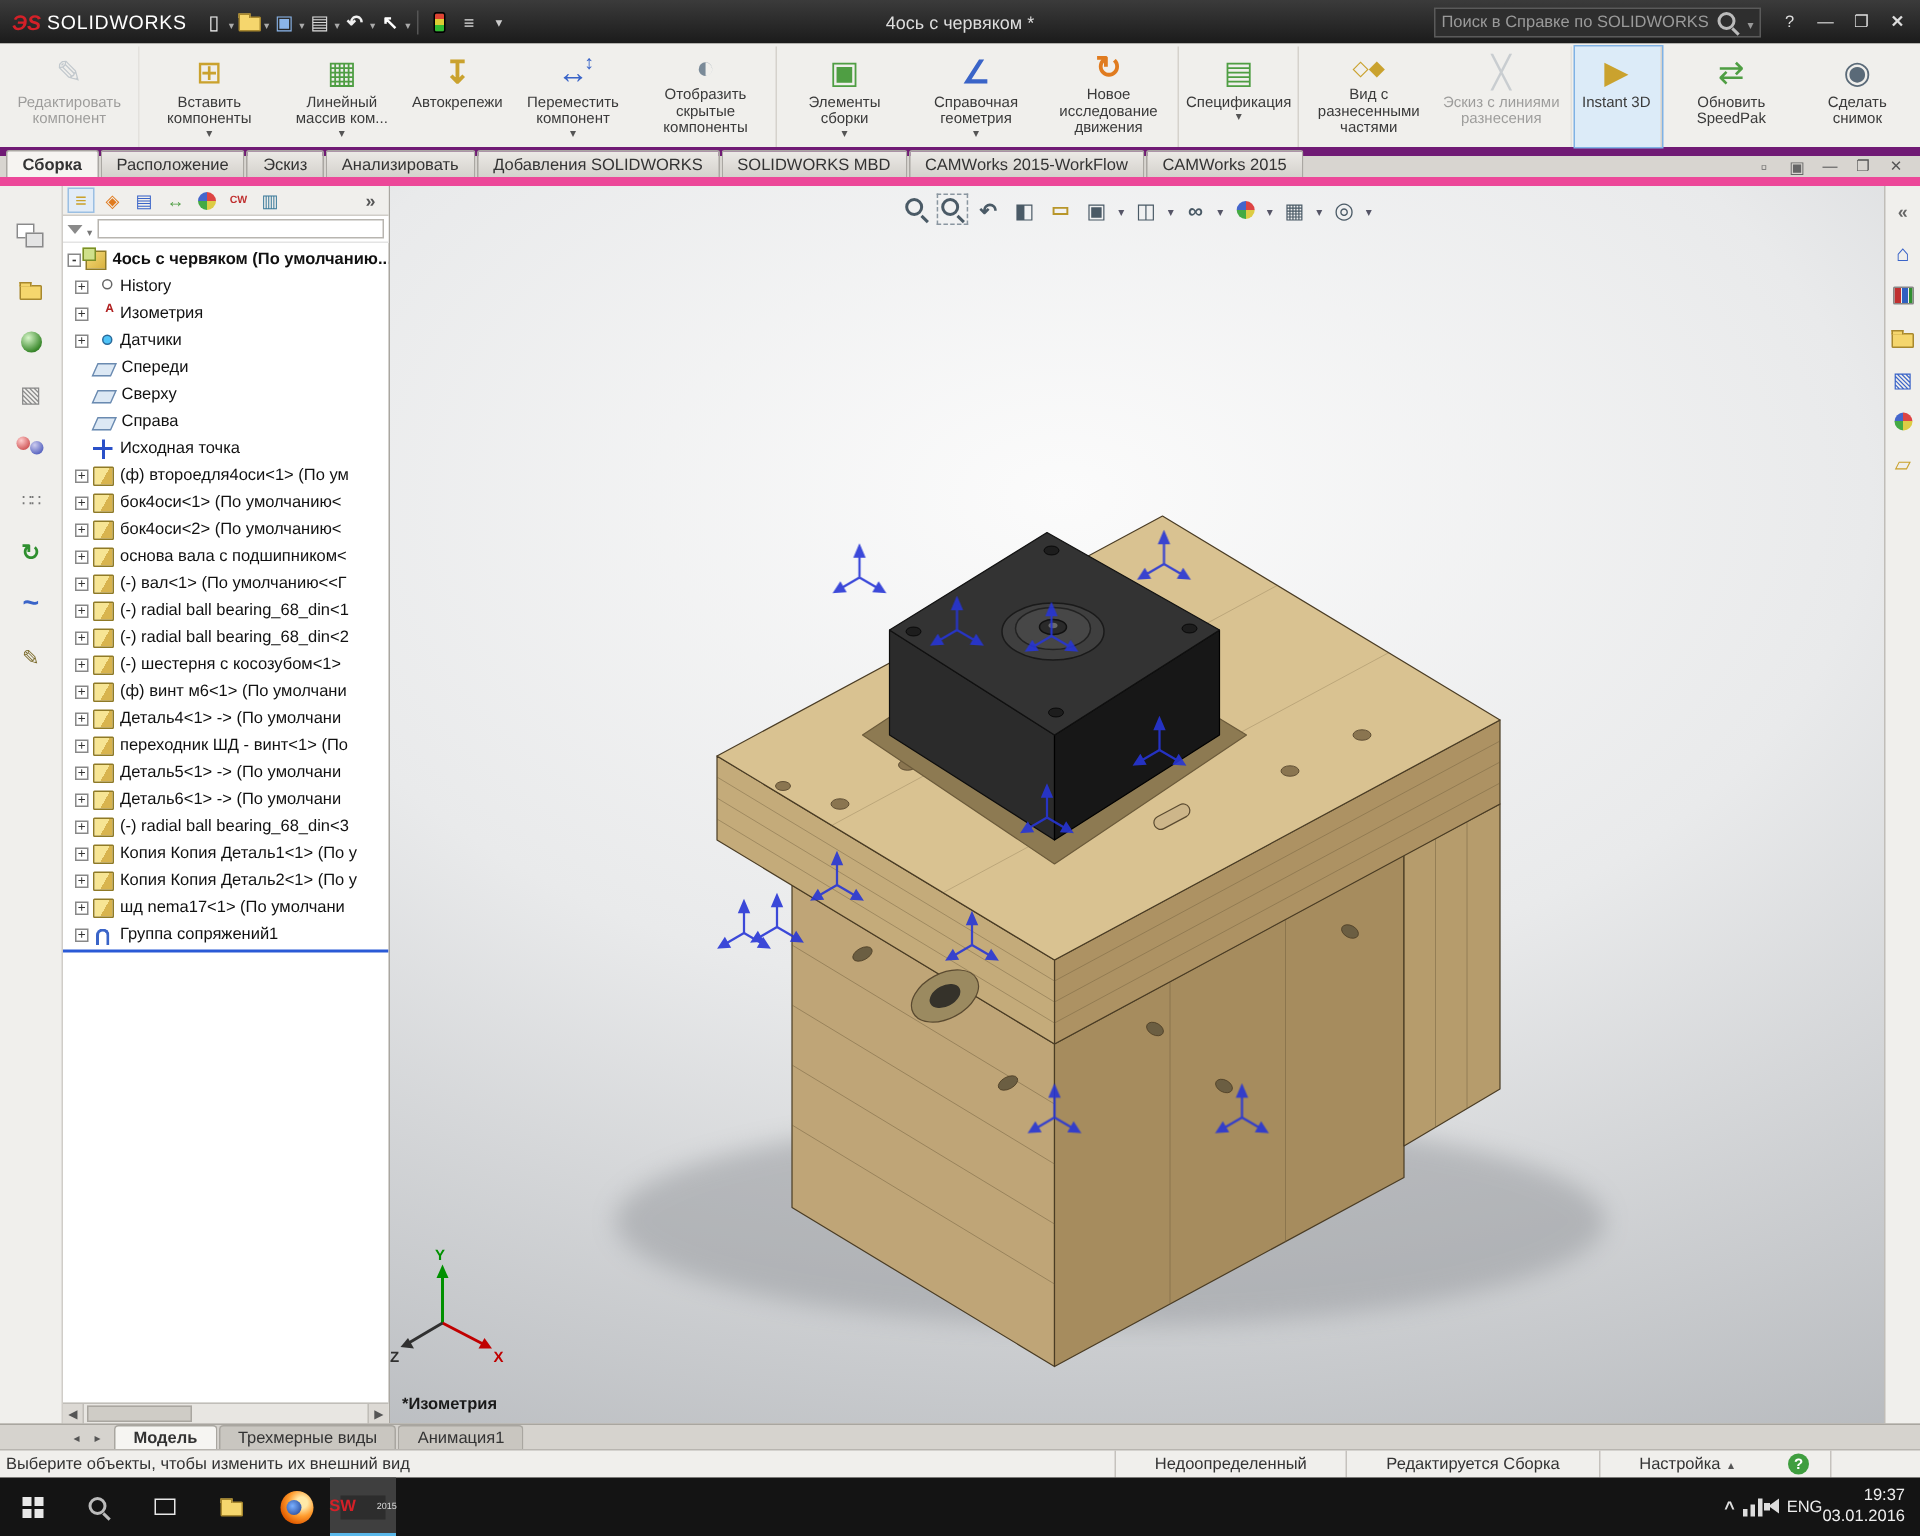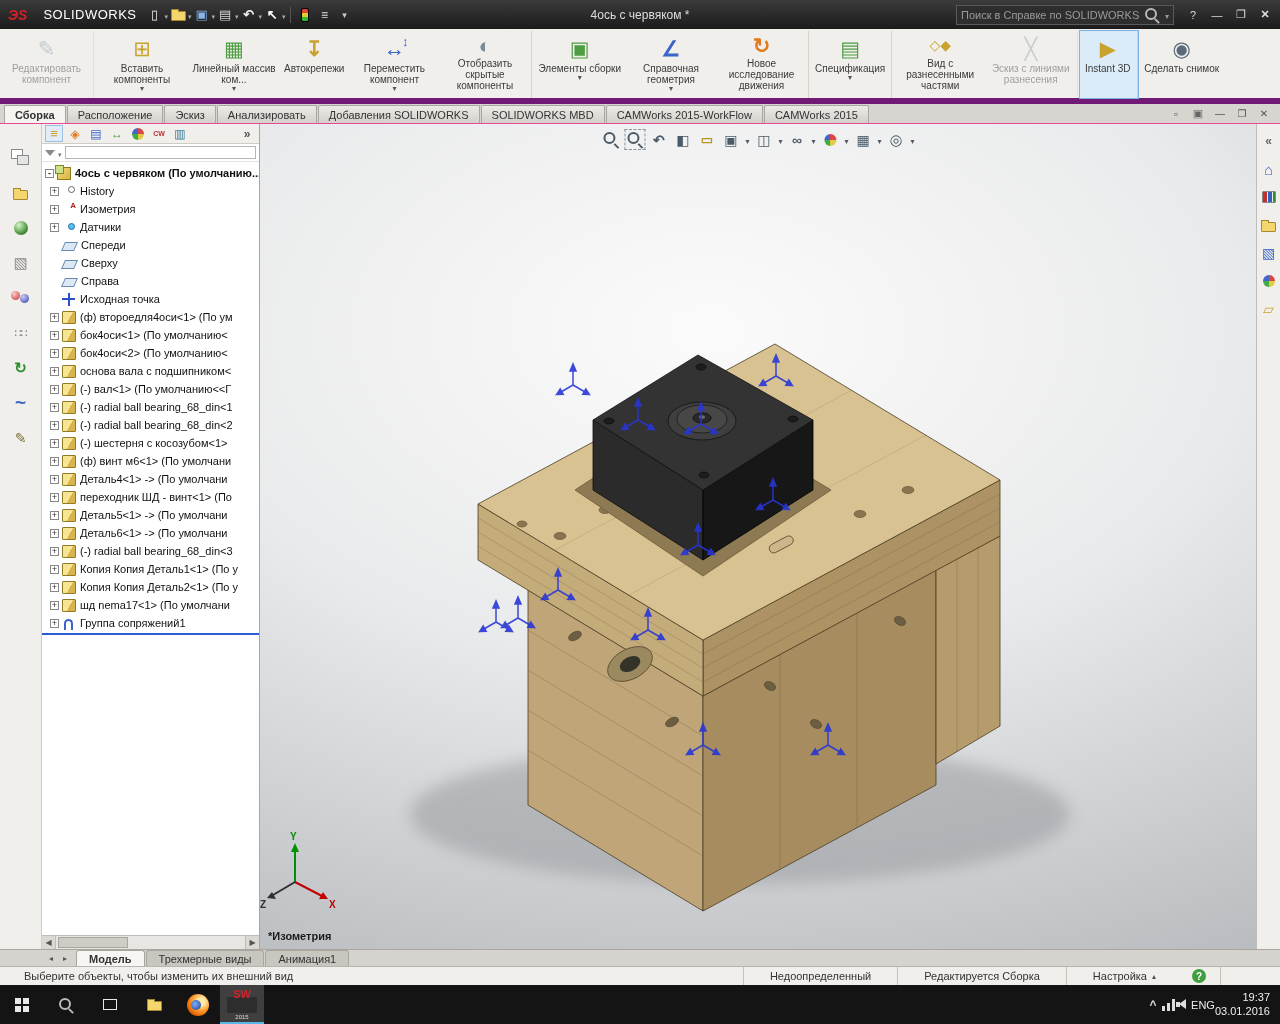--- a/index.html
+++ b/index.html
@@ -2,21 +2,21 @@
 <html><head>
 <meta charset="utf-8">
 <style>
   *{box-sizing:border-box;margin:0;padding:0}
   html,body{width:1280px;height:1024px;overflow:hidden;font-family:"Liberation Sans",sans-serif;font-size:12px}
   #app{position:relative;width:1280px;height:1024px;background:#d4d0c8}
   .hidden{visibility:hidden}
 
   
   .titlebar{position:absolute;top:0;left:0;right:0;height:29px;background:linear-gradient(#3b3b3b,#1b1b1b);display:flex;align-items:center;color:#eee;padding:0 4px}
-  .logo{display:flex;align-items:center;gap:16px;padding:0 8px 0 4px}
+  .logo{display:flex;align-items:center;gap:4px;padding:0 8px 0 4px}
   .logo-mark{color:#d42028;font-weight:bold;font-size:14px;font-style:italic}
   .logo-text{color:#fff;font-weight:normal;font-size:13px;letter-spacing:.5px}
   .qbar{display:flex;align-items:center}
   .qi{width:20px;height:20px;display:flex;align-items:center;justify-content:center}
   .qdd::before{content:"▾";font-size:7px;color:#aaa}
   .qsep{width:1px;height:16px;background:#555;margin:0 4px}
   .doc-title{position:absolute;left:0;right:0;text-align:center;color:#ddd;font-size:12px;pointer-events:none}
   .searchbox{margin-left:auto;display:flex;align-items:center;background:#2e2e2e;border:1px solid #5a5a5a;height:20px;width:218px;padding:0 4px;gap:4px}
   .searchbox input{flex:1;background:transparent;border:none;outline:none;color:#bbb;font-size:11px;font-family:"Liberation Sans",sans-serif}
   .searchbox input::placeholder{color:#9a9a9a}
@@ -64,21 +64,21 @@
   .ri-reference-geometry::before{content:"∠";color:#3a64c8;font-weight:bold}
   .ri-motion-study::before{content:"↻";color:#e07b1f;font-weight:bold}
   .ri-bom::before{content:"▤";color:#4f9e43}
   .ri-exploded-view::before{content:"◇◆";color:#caa22e;font-size:14px}
   .ri-explode-lines::before{content:"╳";color:#9aa6b0}
   .ri-instant-3d::before{content:"▶";color:#caa22e}
   .ri-update-speedpak::before{content:"⇄";color:#4f9e43}
   .ri-snapshot::before{content:"◉";color:#5a6a78}
 
   
-  .ctabs{position:absolute;top:104px;left:0;right:0;height:20px;background:#d8d5d0;border-bottom:1px solid #ec4899;display:flex;align-items:flex-end;padding-left:4px}
+  .ctabs{position:absolute;top:104px;left:0;right:0;height:20px;background:#d8d5d0;border-bottom:6px solid #ec4899;display:flex;align-items:flex-end;padding-left:4px}
   .ctabhost{display:flex;align-items:flex-end}
   .ctab{height:18px;padding:0 10px;font-size:11px;display:flex;align-items:center;background:linear-gradient(#eceae6,#d4d1cc);border:1px solid #aaa7a2;border-bottom:none;margin-right:1px;border-radius:2px 2px 0 0;color:#333;white-space:nowrap}
   .ctab.active{background:#f6f4f1;font-weight:bold}
   .mdi{margin-left:auto;display:flex;align-items:center;gap:6px;padding:0 8px;height:100%}
   .mdibtn{color:#555;font-size:10px;display:flex;align-items:center;justify-content:center;width:16px;height:14px}
   .gi-mdia::before{content:"▫";color:#666;font-size:12px}
   .gi-mdib::before{content:"▣";color:#666;font-size:11px}
 
   
   .main{position:absolute;top:124px;left:0;right:0;height:825px;display:flex}
@@ -164,35 +164,35 @@
 
   
   .modeltabs{position:absolute;top:949px;left:0;right:0;height:17px;background:#d6d3ce;border-top:1px solid #a9a6a0;display:flex;align-items:flex-end;padding-left:44px}
   .mnav{width:14px;height:15px;display:flex;align-items:center;justify-content:center;font-size:8px;color:#555}
   .mtabhost{display:flex;align-items:flex-end;margin-left:4px}
   .mtab{height:16px;padding:0 12px;font-size:11px;background:#c9c6c0;border:1px solid #a9a6a0;border-bottom:none;display:flex;align-items:center;color:#333;border-radius:3px 3px 0 0;margin-right:1px;white-space:nowrap}
   .mtab.active{background:#f6f5f2;font-weight:bold}
 
   
   .statusbar{position:absolute;top:966px;left:0;right:0;height:19px;background:#f0efec;border-top:1px solid #b8b5b0;display:flex;align-items:center;font-size:11px;color:#333}
-  .sb-msg{padding-left:24px;flex:1;white-space:nowrap;overflow:hidden}
+  .sb-msg{padding-left:4px;flex:1;white-space:nowrap;overflow:hidden}
   .sb-seg{border-left:1px solid #c5c2bd;padding:0 26px;height:100%;display:flex;align-items:center;white-space:nowrap}
   .sb-cust::after{content:"▴";font-size:8px;margin-left:5px;color:#555}
   .sb-help{width:14px;height:14px;border-radius:50%;background:#3f9e3f;color:#fff;font-size:10px;font-weight:bold;display:flex;align-items:center;justify-content:center;margin:0 14px 0 10px}
   .sb-pad{width:60px;height:100%;border-left:1px solid #c5c2bd}
 
   
   .taskbar{position:absolute;top:985px;left:0;right:0;height:39px;background:#141414;display:flex;align-items:center;color:#eee}
   .taskbtn{width:44px;height:39px;display:flex;align-items:center;justify-content:center;flex:none}
   .taskbtn.active{background:#3f3f3f;box-shadow:inset 0 -2px 0 #58b6e8}
   .gi-start{width:14px;height:14px;background:linear-gradient(#e8e8e8,#e8e8e8) 0 0/6px 6px no-repeat,linear-gradient(#e8e8e8,#e8e8e8) 8px 0/6px 6px no-repeat,linear-gradient(#e8e8e8,#e8e8e8) 0 8px/6px 6px no-repeat,linear-gradient(#e8e8e8,#e8e8e8) 8px 8px/6px 6px no-repeat}
   .gi-taskview{width:14px;height:11px;border:1.5px solid #e8e8e8}
   .gi-firefox{width:22px;height:22px;border-radius:50%;background:radial-gradient(circle at 65% 35%,#ffe9a8 0 18%,#ff9c2e 45%,#e05a00 75%,#b84400);position:relative}
   .gi-firefox::after{content:"";position:absolute;left:4px;top:6px;width:10px;height:10px;border-radius:50%;background:radial-gradient(circle at 40% 40%,#7ab0ff,#1a3a8a)}
-  .sw-tile{width:30px;height:16px;background:#2d2d2d;display:flex;flex-direction:column;align-items:center;justify-content:center;line-height:1;gap:14px}
+  .sw-tile{width:30px;height:16px;background:#2d2d2d;display:flex;flex-direction:row;align-items:center;justify-content:center;line-height:1;gap:14px}
   .sw-mark{color:#d42028;font-weight:bold;font-size:11px}
   .sw-year{color:#ddd;font-size:6px}
   .tray{margin-left:auto;display:flex;align-items:center;gap:0;padding-right:10px}
   .gi-up::before{content:"^";color:#ddd;font-weight:bold}
   .gi-net{width:14px;height:12px;background:linear-gradient(#ddd,#ddd) 0 7px/3px 5px no-repeat,linear-gradient(#ddd,#ddd) 5px 4px/3px 8px no-repeat,linear-gradient(#ddd,#ddd) 10px 0/3px 12px no-repeat}
   .gi-vol{position:relative;width:15px;height:13px}
   .gi-vol::before{content:"";position:absolute;left:0;top:4px;width:4px;height:5px;background:#ddd}
   .gi-vol::after{content:"";position:absolute;left:3px;top:1px;border-right:7px solid #ddd;border-top:5.5px solid transparent;border-bottom:5.5px solid transparent}
   .lang{font-size:11px;color:#eee}
   .clock{font-size:11px;line-height:1.2;text-align:right;color:#eee}
@@ -330,20 +330,25 @@
     <span class="rlabel">Эскиз с линиями разнесения</span>
     <span class="rarrow hidden"></span>
   </div>
 
   <div class="rbtn active sep">
     <span class="ri ri-instant-3d"></span>
     <span class="rlabel">Instant 3D</span>
     <span class="rarrow hidden"></span>
   </div>
 
+  <div class="rbtn">
+    <span class="ri ri-update-speedpak"></span>
+    <span class="rlabel">Обновить SpeedPak</span>
+    <span class="rarrow hidden"></span>
+  </div>
 
   <div class="rbtn">
     <span class="ri ri-snapshot"></span>
     <span class="rlabel">Сделать снимок</span>
     <span class="rarrow hidden"></span>
   </div>
 </div>
 
   <div class="ctabs">
     <div class="ctabhost">

